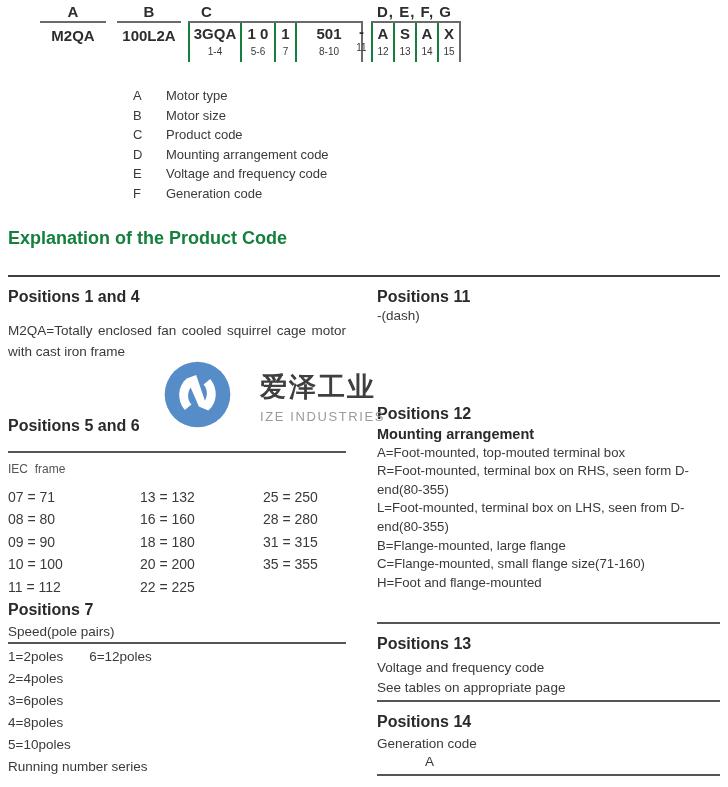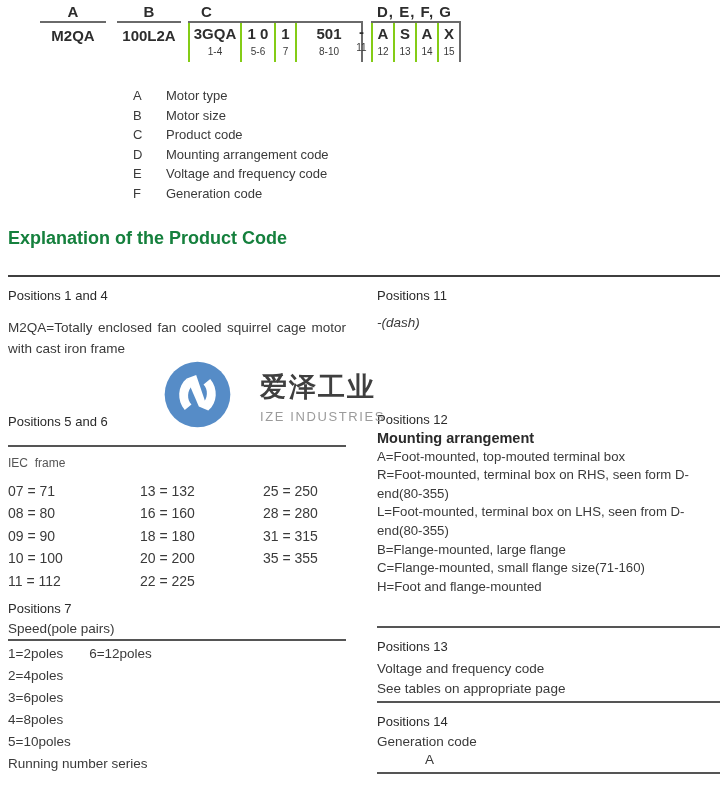--- a/index.html
+++ b/index.html
@@ -15,60 +15,60 @@
   .seg-ab .lab { display:block; border-bottom:2px solid #6a6a6a; padding-bottom:1px; }
   .seg-ab .val { display:block; font-weight:bold; font-size:15px; color:#2d2d2d; padding-top:4px; }
   #seg-a { left:40px; width:66px; }
   #seg-b { left:117px; width:64px; }
   .c-label   { position:absolute; left:201px; top:3px; }
   .defg-label{ position:absolute; left:377px; top:3px; letter-spacing:1px; }
   .code-box { position:absolute; top:21px; display:flex;
               border-top:2px solid #6a6a6a; border-right:2px solid #6a6a6a; }
   #box-c    { left:188px; }
   #box-defg { left:371px; }
-  .cell { border-left:2px solid #84cc16; text-align:center; padding-top:2px; }
+  .cell { border-left:2px solid #15803d; text-align:center; padding-top:2px; }
   .cell .val { font-weight:bold; font-size:15px; color:#2d2d2d; display:block; height:21px; }
   .cell .pos { font-size:10px; color:#3a3a3a; display:block; padding-bottom:5px; }
   .w52{width:52px;} .w34{width:34px;} .w21{width:21px;} .w53{width:66px;} .w22{width:22px;}
   .dash-seg { position:absolute; left:352px; top:21px; width:19px; text-align:center; }
   .dash-seg .val { font-weight:bold; font-size:15px; color:#2d2d2d; display:block; height:21px; padding-top:2px; }
   .dash-seg .pos { font-size:10px; display:block; }
   
   .legend { margin:20px 0 0 133px; font-size:13px; }
   .legend-row { display:flex; line-height:19.6px; }
   .legend-row .k { width:33px; }
   
   h1 { font-size:18px; font-weight:bold; margin:24px 8px 0; }
   .full-rule { border-top:2px solid #3f3f3f; margin:26px 8px 0; }
   .rule { border-top:2px solid #555; }
   
   .columns { display:flex; padding:0 8px; align-items:flex-start; }
   .col-left  { width:338px; margin-right:31px; }
   .col-right { flex:1; }
-  h2 { font-size:13px; font-weight:normal; color:#2a2a2a; }
+  h2 { font-size:16px; font-weight:bold; color:#2a2a2a; }
   h3 { font-size:14.5px; font-weight:bold; color:#2a2a2a; }
   .txt { font-size:13.5px; }
   
   #t-p14 { margin-top:11px; }
   .desc { margin-top:14px; font-size:13.5px; line-height:21.6px; text-align:justify; }
   #t-p56 { margin-top:54px; }
   .rule-56 { margin-top:16px; }
   .iec-label { margin-top:9px; font-size:12px; color:#555; white-space:pre; }
   .iec { display:flex; margin-top:10px; font-size:14px; line-height:22.5px; }
   .iec-c1 { width:132px; } .iec-c2 { width:123px; } .iec-c3 { flex:1; }
-  #t-p7 { margin-top:9px; }
+  #t-p7 { margin-top:3px; }
   .speed { margin-top:5px; }
   .rule-7 { margin-top:3px; }
   .poles { margin-top:2px; font-size:13.5px; line-height:22px; }
   .poles-row1 { display:flex; gap:26px; }
   #t-p810 { margin-top:5px; }
   .running { margin-top:3px; }
   
   #t-p11 { margin-top:11px; }
-  .dashp { margin-top:12px;font-style:italic; }
+  .dashp { margin-top:2px; }
   #t-p12 { margin-top:82px; }
   .mount-sub { margin-top:3px; }
   .mount { margin-top:2px; font-size:13.2px; line-height:18.6px; }
   .rule-13 { margin-top:30px; }
   #t-p13 { margin-top:11px; }
   .duo { margin-top:5px; font-size:13.5px; line-height:20px; }
   .rule-14 { margin-top:2px; }
   #t-p14r { margin-top:11px; }
   .gen { margin-top:4px; font-size:13.5px; line-height:18px; }
   .gen-a { padding-left:48px; }

